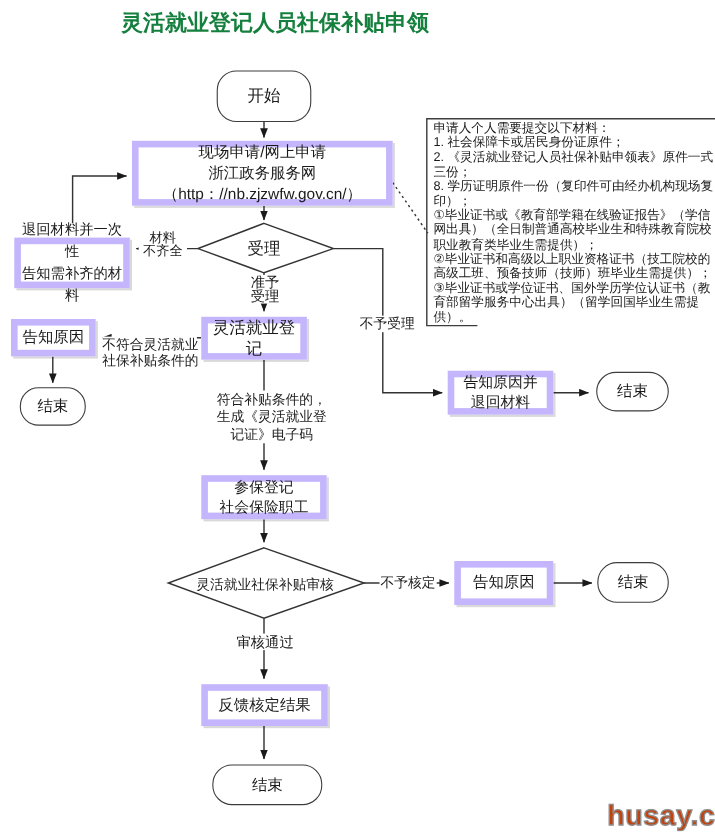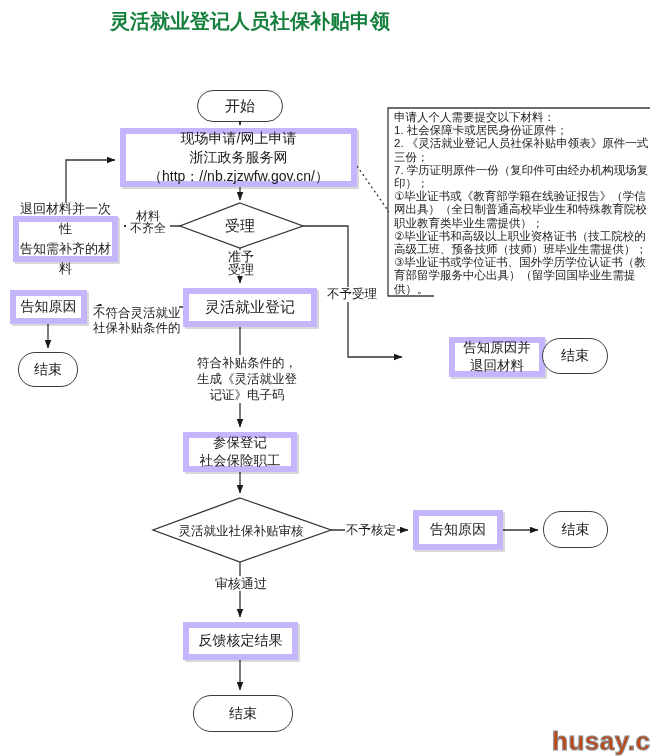--- a/index.html
+++ b/index.html
@@ -51,36 +51,36 @@
       <polygon points="240,203 303,226 240,248 180,226" fill="#fff"></polygon>
       <polygon points="240,498 331,530 240,562 153,530" fill="#fff"></polygon>
       <path d="M650,108 L388,108 L388,296 L434,296" stroke="#3d3d3d"></path>
     </g>
   </svg>
 
   <div class="abs title">
     <div>灵活就业登记人员社保补贴申领</div>
   </div>
 
-  <div class="abs oval" style="left:197px;top:90px;width:86px;height:32px;font-size:15px;">
+  <div class="abs oval" style="left:197px;top:64px;width:86px;height:47px;font-size:15px;">
     <span>开始</span>
   </div>
 
   <div class="abs rect apply">
     <div>现场申请/网上申请</div>
     <div>浙江政务服务网</div>
     <div>（http：//nb.zjzwfw.gov.cn/）</div>
   </div>
 
   <div class="abs materials">
     <div>申请人个人需要提交以下材料：</div>
     <div>1. 社会保障卡或居民身份证原件；</div>
     <div>2. 《灵活就业登记人员社保补贴申领表》原件一式</div>
     <div>三份；</div>
-    <div>7. 学历证明原件一份（复印件可由经办机构现场复</div>
+    <div>8. 学历证明原件一份（复印件可由经办机构现场复</div>
     <div>印）；</div>
     <div>①毕业证书或《教育部学籍在线验证报告》（学信</div>
     <div>网出具）（全日制普通高校毕业生和特殊教育院校</div>
     <div>职业教育类毕业生需提供）；</div>
     <div>②毕业证书和高级以上职业资格证书（技工院校的</div>
     <div>高级工班、预备技师（技师）班毕业生需提供）；</div>
     <div>③毕业证书或学位证书、国外学历学位认证书（教</div>
     <div>育部留学服务中心出具）（留学回国毕业生需提</div>
     <div>供）。</div>
   </div>
@@ -97,21 +97,21 @@
     <div>告知需补齐的材料</div>
   </div>
 
   <div class="abs lbl" style="left:217px;top:250px;width:48px;line-height:13px;font-size:13px;">
     <div>准予</div>
     <div>受理</div>
   </div>
 
   <div class="abs lbl" style="left:327px;top:287px;width:50px;">不予受理</div>
 
-  <div class="abs rect" style="left:183px;top:288px;width:134px;height:39px;font-size:15px;">
+  <div class="abs rect" style="left:183px;top:288px;width:96px;height:39px;font-size:15px;">
     <div>灵活就业登记</div>
   </div>
 
   <div class="abs lbl" style="left:93px;top:306px;width:86px;">
     <div>不符合灵活就业</div>
     <div>社保补贴条件的</div>
   </div>
 
   <div class="abs rect" style="left:10px;top:290px;width:77px;height:34px;font-size:14px;">
     <div>告知原因</div>
@@ -120,21 +120,21 @@
   <div class="abs oval" style="left:18px;top:352px;width:60px;height:35px;border-radius:17px;">
     <span>结束</span>
   </div>
 
   <div class="abs lbl" style="left:193px;top:355px;width:108px;line-height:16px;">
     <div>符合补贴条件的，</div>
     <div>生成《灵活就业登</div>
     <div>记证》电子码</div>
   </div>
 
-  <div class="abs rect" style="left:407px;top:337px;width:96px;height:40px;font-size:13.5px;line-height:18px;margin-left:42px;">
+  <div class="abs rect" style="left:407px;top:337px;width:96px;height:40px;font-size:13.5px;line-height:18px;">
     <div>告知原因并</div>
     <div>退回材料</div>
   </div>
 
   <div class="abs oval" style="left:542px;top:338px;width:66px;height:36px;border-radius:18px;">
     <span>结束</span>
   </div>
 
   <div class="abs rect" style="left:183px;top:432px;width:114px;height:40px;font-size:13.5px;line-height:18px;">
     <div>参保登记</div>

